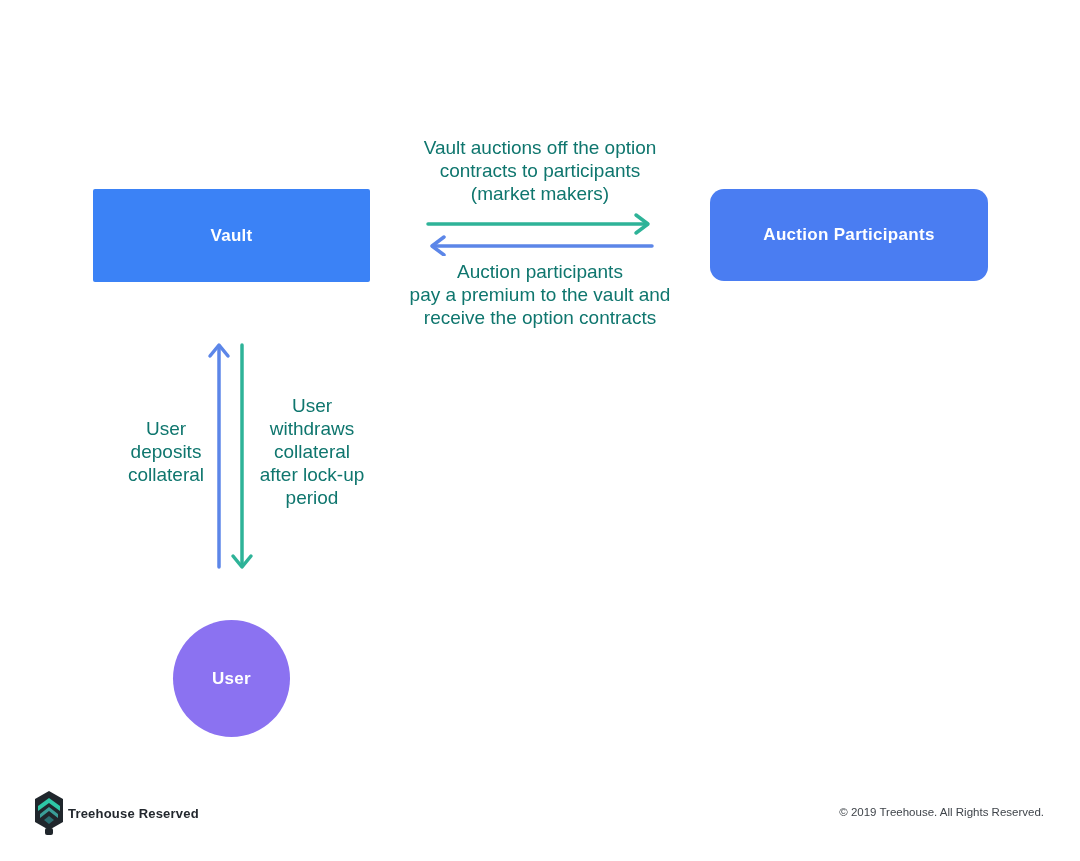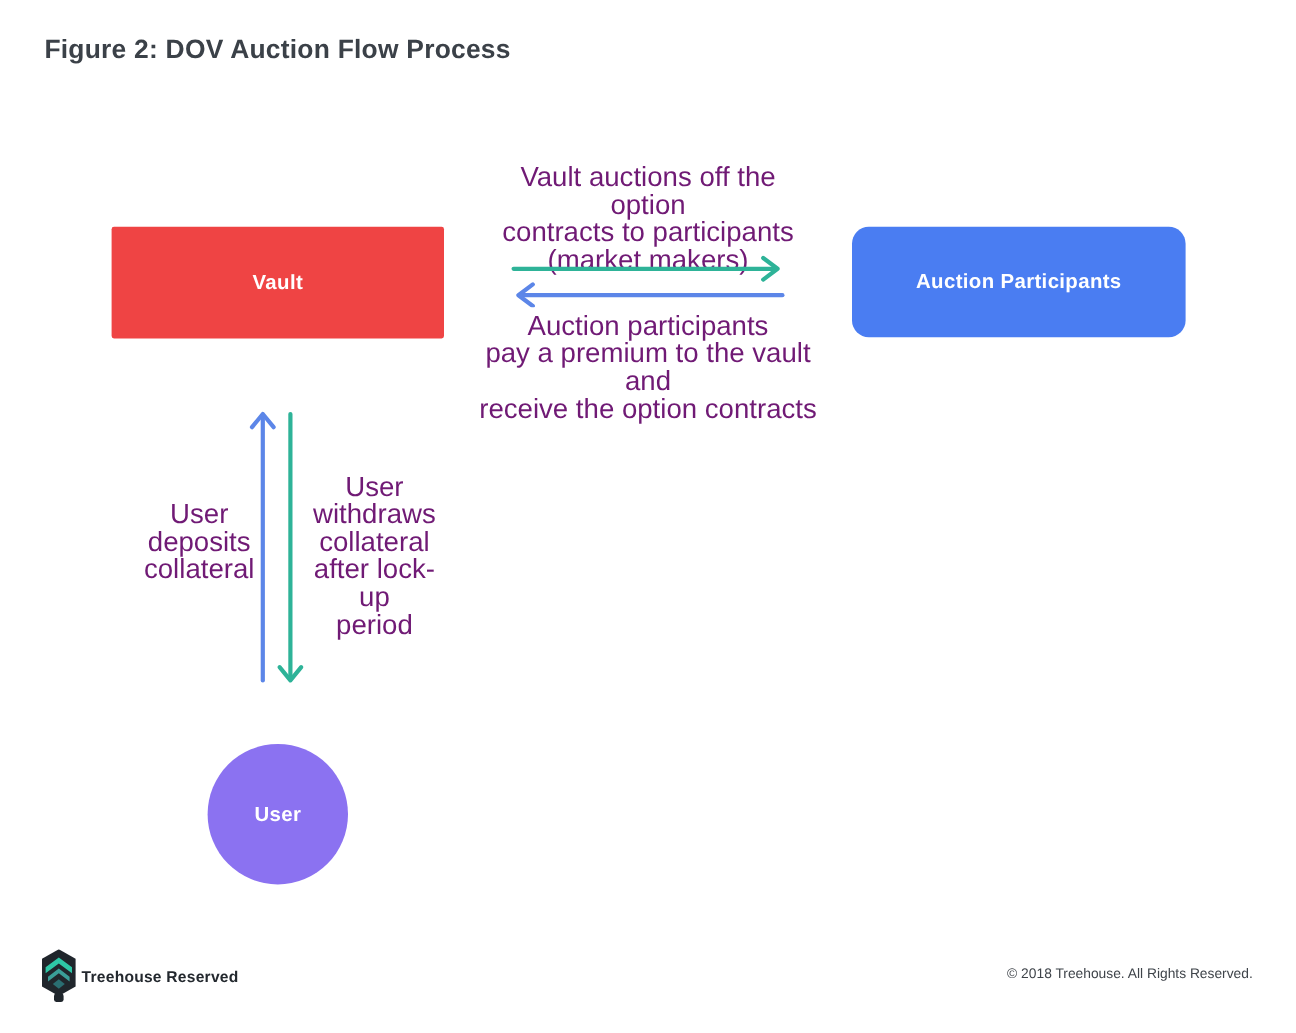--- a/index.html
+++ b/index.html
@@ -19,34 +19,34 @@
   }
 
   .node {
     position: absolute;
     display: flex; align-items: center; justify-content: center;
     color: #ffffff; font-weight: 700; font-size: 17px;
     letter-spacing: 0.3px;
   }
   .vault-box {
     left: 93px; top: 189px; width: 277px; height: 93px;
-    background: #ef4444; border-radius: 2px;
+    background: #3b82f6; border-radius: 2px;
   }
   .auction-box {
     left: 710px; top: 189px; width: 278px; height: 92px;
     background: #4a7df2; border-radius: 14px;
   }
   .user-circle {
     left: 173px; top: 620px; width: 117px; height: 117px;
     background: #8b72f1; border-radius: 50%;
   }
 
   .flow-text {
     position: absolute;
-    color: #701a75; font-size: 23px; line-height: 23px;
+    color: #0f766e; font-size: 19px; line-height: 23px;
     text-align: center; white-space: pre-line;
   }
   .top-flow-text { left: 400px; top: 136px; width: 280px; }
   .bottom-flow-text { left: 390px; top: 260px; width: 300px; }
   .deposit-label { left: 111px; top: 417px; width: 110px; }
   .withdraw-label { left: 252px; top: 394px; width: 120px; }
 
   .note-text {
     position: absolute; left: 540px; top: 396px; width: 470px;
     color: #2eb59b; font-size: 16.5px; font-weight: 700;
@@ -65,21 +65,20 @@
   .copyright {
     position: absolute; right: 36px; top: 806px;
     font-size: 11.5px; color: #3f444a;
   }
 </style>
 </head>
 <body>
 
 <div class="stage">
 
-  <div class="figure-title">Figure 2: DOV Auction Flow Process</div>
 
   <div class="node vault-box">
     <span>Vault</span>
   </div>
 
   <div class="node auction-box">
     <span>Auction Participants</span>
   </div>
 
   <div class="node user-circle">
@@ -126,15 +125,15 @@
 
 
   <svg class="footer-logo" width="32" height="46" viewBox="0 0 32 46">
     <polygon points="16,0 30,8 30,31 16,39 2,31 2,8" fill="#20262c"></polygon>
     <rect x="12" y="37" width="8" height="7" rx="2" fill="#20262c"></rect>
     <path d="M16 7 L27 15 L27 20 L16 12 L5 20 L5 15 Z" fill="#2ec7a6"></path>
     <path d="M16 16 L25 23 L25 27 L16 20 L7 27 L7 23 Z" fill="#3a9e98"></path>
     <path d="M16 25 L21 29 L16 33 L11 29 Z" fill="#2a6e72"></path>
   </svg>
   <div class="brand-name">Treehouse Reserved</div>
-  <div class="copyright">© 2018 Treehouse. All Rights Reserved.</div>
+  <div class="copyright">© 2019 Treehouse. All Rights Reserved.</div>
 
 </div>
 
 </body></html>

